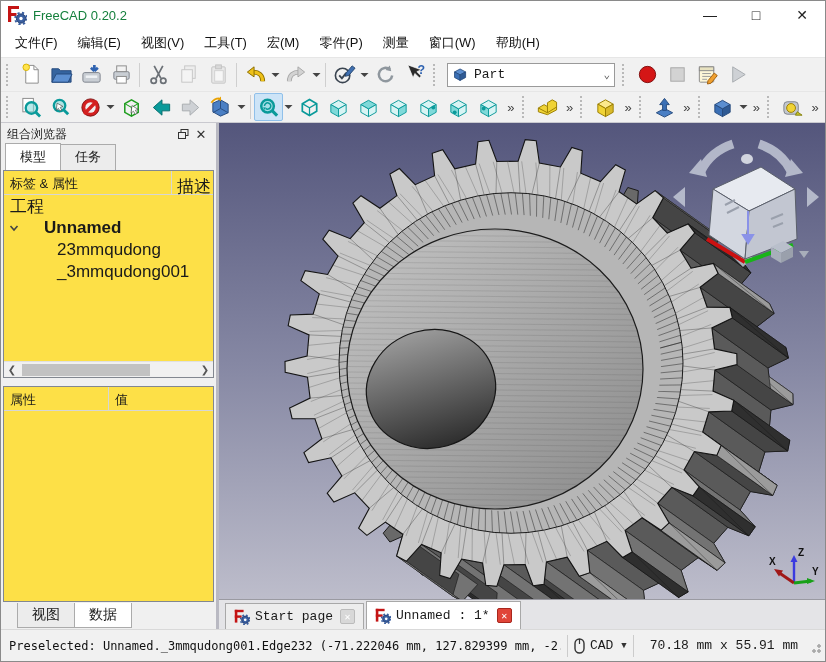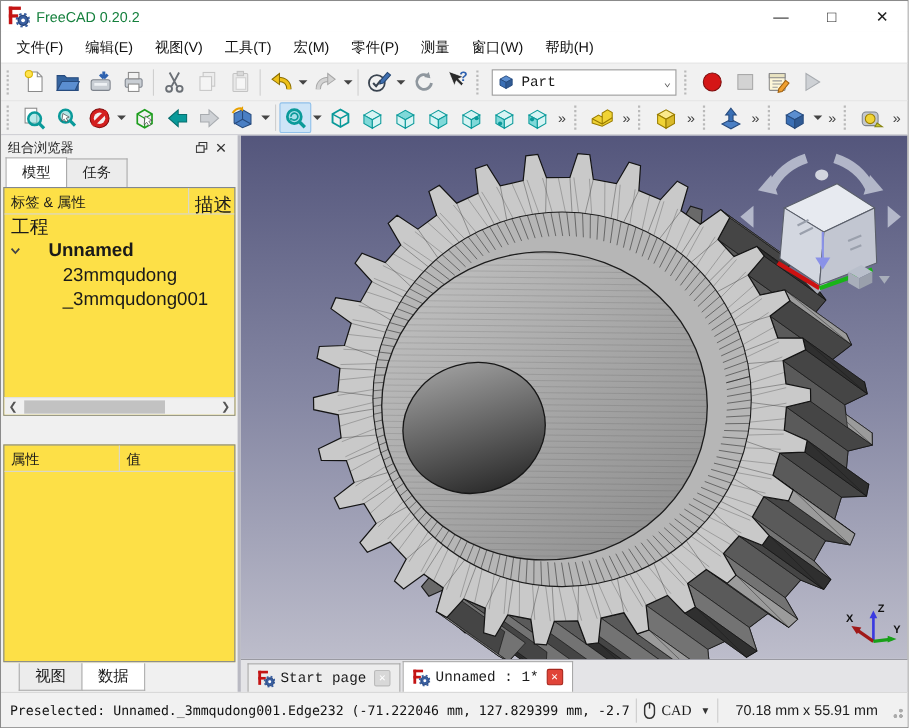--- a/index.html
+++ b/index.html
@@ -61,21 +61,21 @@
   .tree-body { flex:1; overflow:hidden; }
   .trow { height:22px; display:flex; align-items:center; font-size:17px; }
   .trow .chev { width:12px; margin-left:5px; display:flex; }
   .trow .ticon { width:17px; height:17px; margin:0 4px 0 2px; }
   .trow.bold .tlabel { font-weight:bold; }
   .hscroll { height:16px; background:#f0f0f0; border-top:1px solid #e0e0e0; display:flex; align-items:center; flex:0 0 auto; }
   .hs-btn { width:16px; height:16px; display:flex; align-items:center; justify-content:center; color:#555; font-size:10px; }
   .hs-track { flex:1; height:16px; position:relative; }
   .hs-thumb { position:absolute; left:2px; top:2px; width:128px; height:12px; background:#c2c2c2; }
   .dock-gap { height:8px; flex:0 0 auto; }
-  .prop-panel { flex:1; display:flex; flex-direction:column; min-height:0;margin-top:18px; }
+  .prop-panel { flex:1; display:flex; flex-direction:column; min-height:0; }
   .prop-head { height:24px; display:flex; border-bottom:1px solid #d6d6d6; flex:0 0 auto; }
   .prop-head .c1 { width:104px; padding:4px 0 0 6px; font-size:13px; }
   .prop-head .c2 { flex:1; padding:4px 0 0 6px; border-left:1px solid #d6d6d6; font-size:13px; }
   .prop-body { flex:1; }
   .dock-btabs { height:27px; display:flex; align-items:flex-start; padding:1px 0 0 14px; flex:0 0 auto; }
   .dock-btab { padding:3px 14px; font-size:14px; border:1px solid #ababab; border-top:none; background:#ececec; margin-right:-1px;text-align:center; }
   .dock-btab.active { background:#ffffff; z-index:2; position:relative; }
 
   .splitter { width:3px; background:#b9b9c2; flex:0 0 auto; }
 
@@ -98,23 +98,23 @@
                font-size:10px; border-radius:2px; margin-left:2px; }
   .tab-close.gray { background:#d8d8d8; color:#fff; border:1px solid #bbb; }
   .tab-close.red { background:#e04438; color:#fff; border:1px solid #a8271d; }
 
   
   .statusbar { height:32px; background:#f1f1f1; border-top:1px solid #d9d9d9; display:flex;
                align-items:center; flex:0 0 auto; }
   .status-msg { flex:1; padding-left:8px; font-family:"DejaVu Sans Mono", monospace; font-size:12px; color:#111;
                 white-space:nowrap; overflow:hidden; }
   .status-sep { width:1px; height:22px; background:#cccccc; margin:0 6px; }
-  .nav-style { display:flex; align-items:center; gap:5px; font-family:Liberation Serif, serif; font-size:13px;text-align:center; }
+  .nav-style { display:flex; align-items:center; gap:5px; font-family:Liberation Mono, monospace; font-size:13px;text-align:center; }
   .nav-style .arr { font-size:9px; color:#333; margin-left:3px; }
-  .dims { font-family:Liberation Sans, sans-serif; font-size:13px; padding:0 10px; }
+  .dims { font-family:Liberation Mono, monospace; font-size:13px; padding:0 10px; }
   .grip { width:14px; height:14px; margin:10px 3px 0 0; align-self:flex-start;
           background:
             radial-gradient(circle at 11px 11px, #aaa 1.5px, transparent 2px),
             radial-gradient(circle at 11px 6px,  #aaa 1.5px, transparent 2px),
             radial-gradient(circle at 6px 11px,  #aaa 1.5px, transparent 2px); }
 </style>
 </head>
 <body>
 
 <div class="window">

